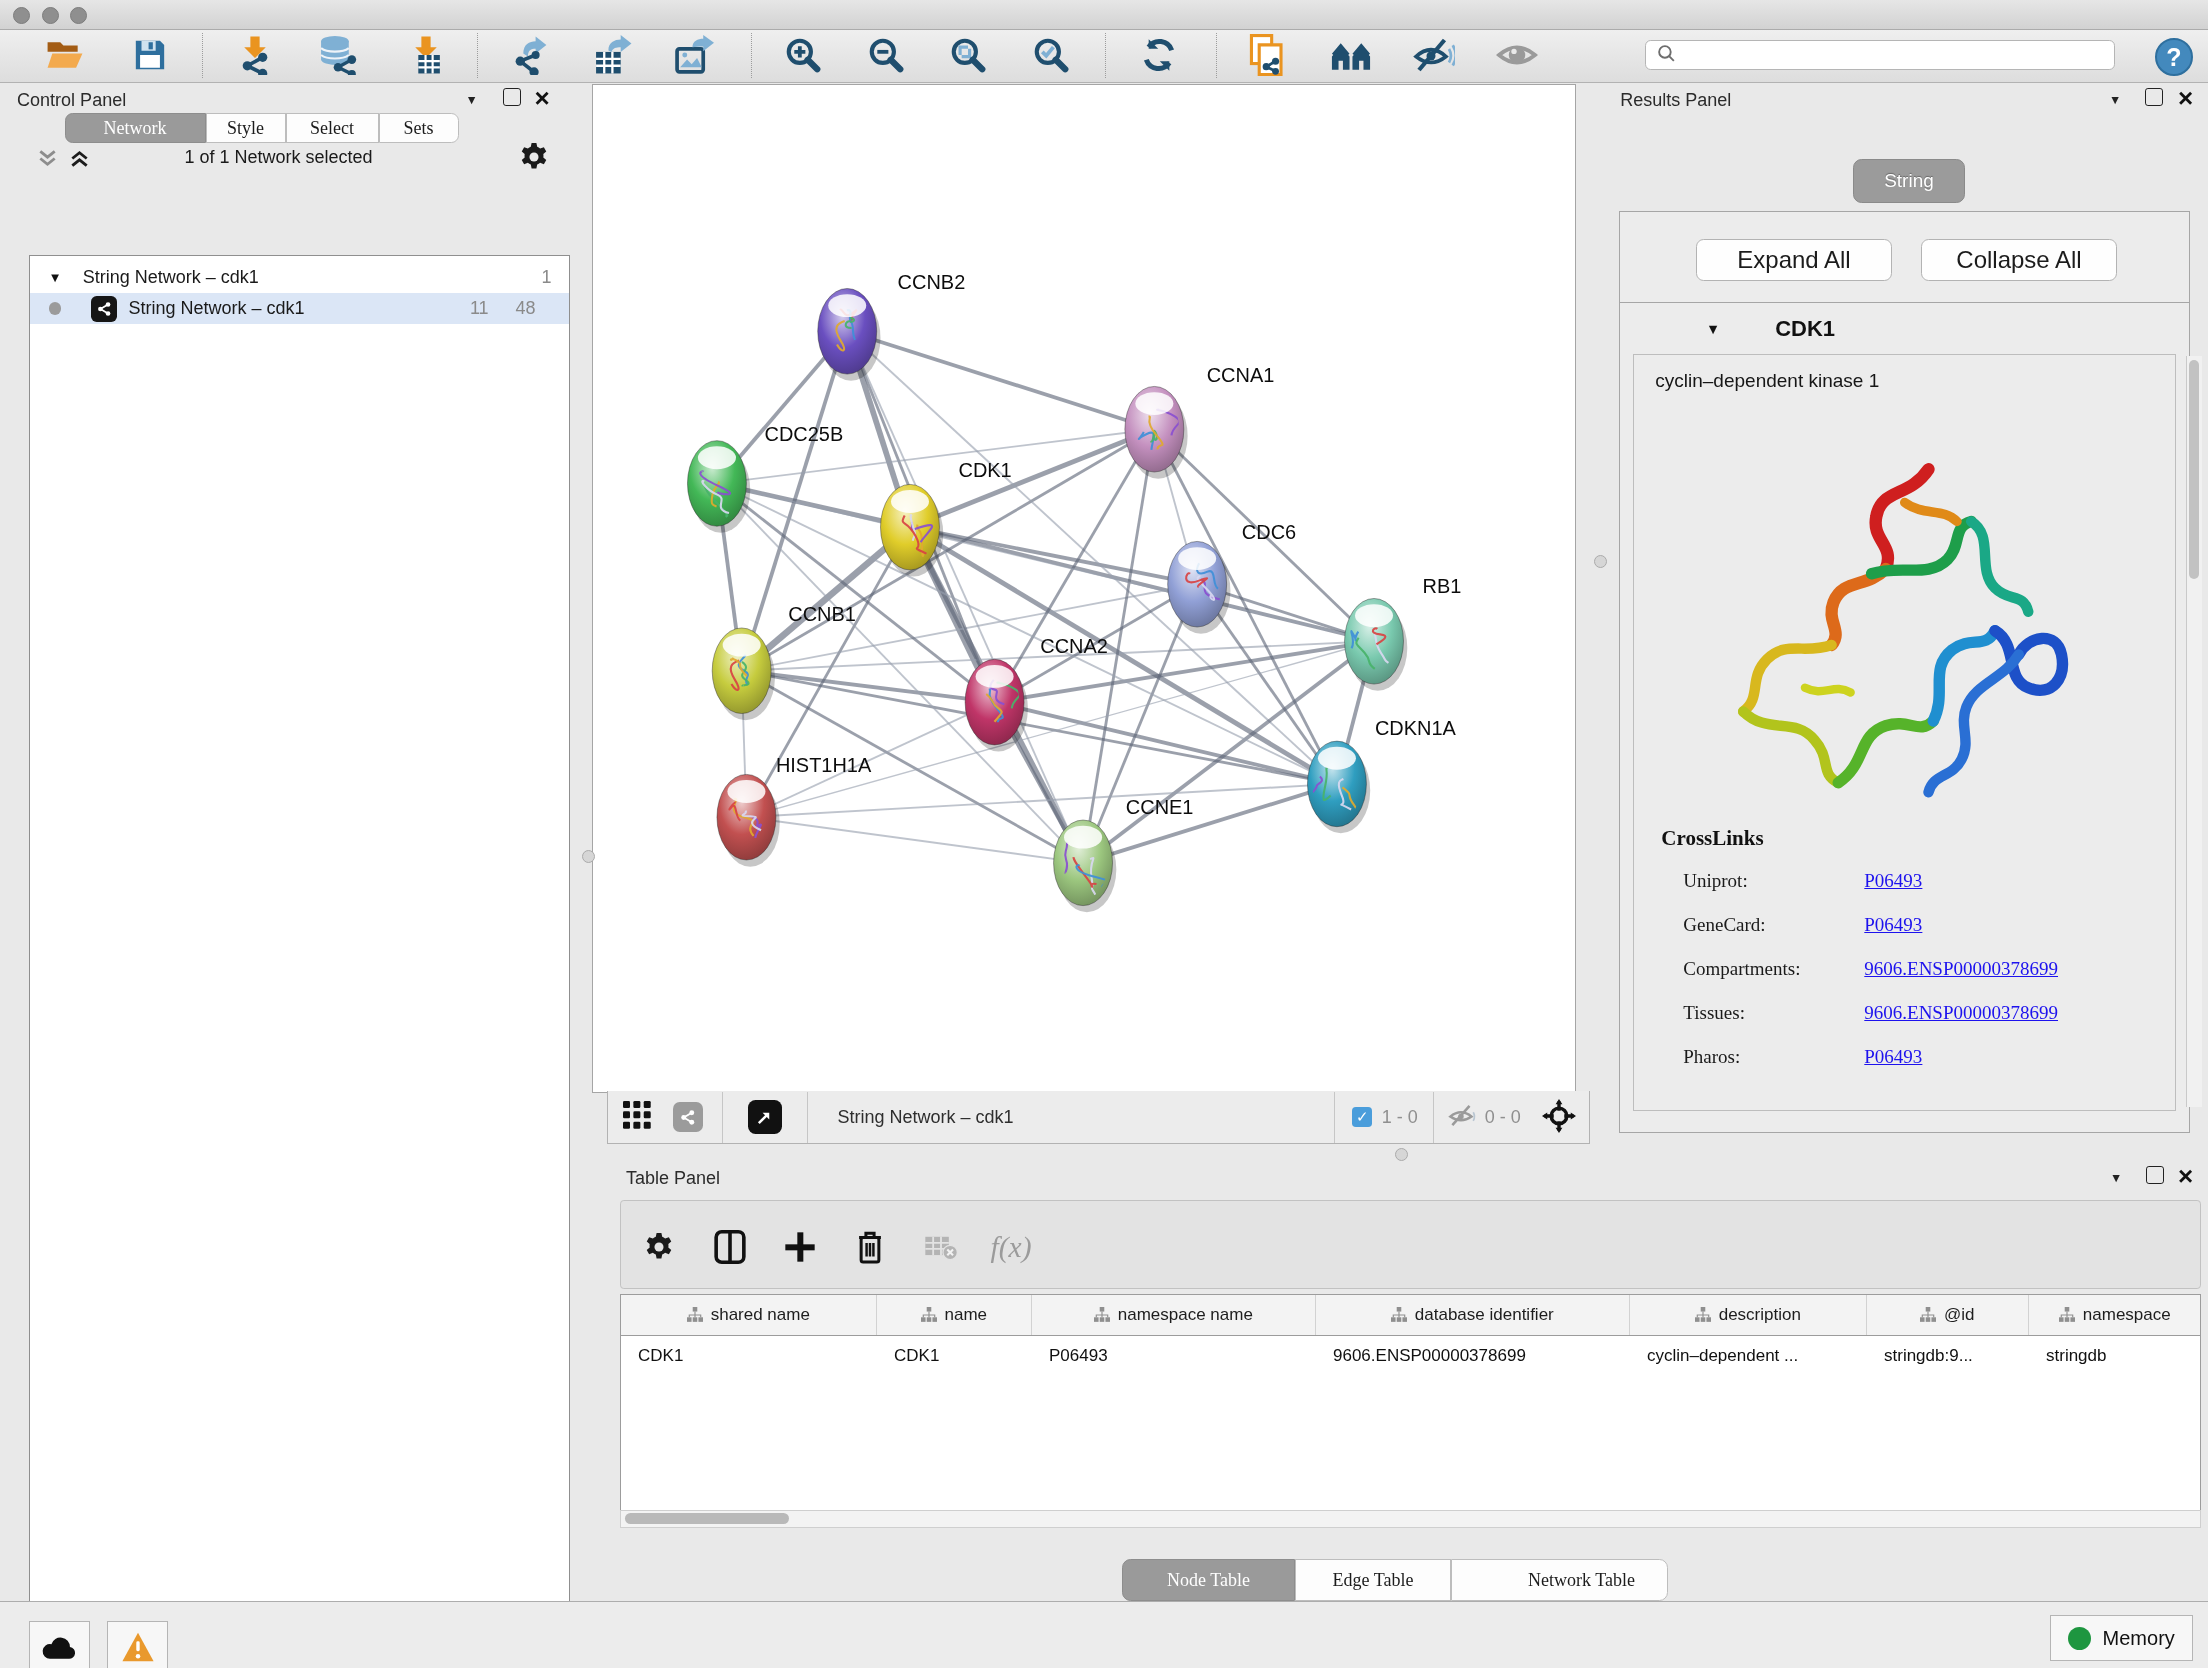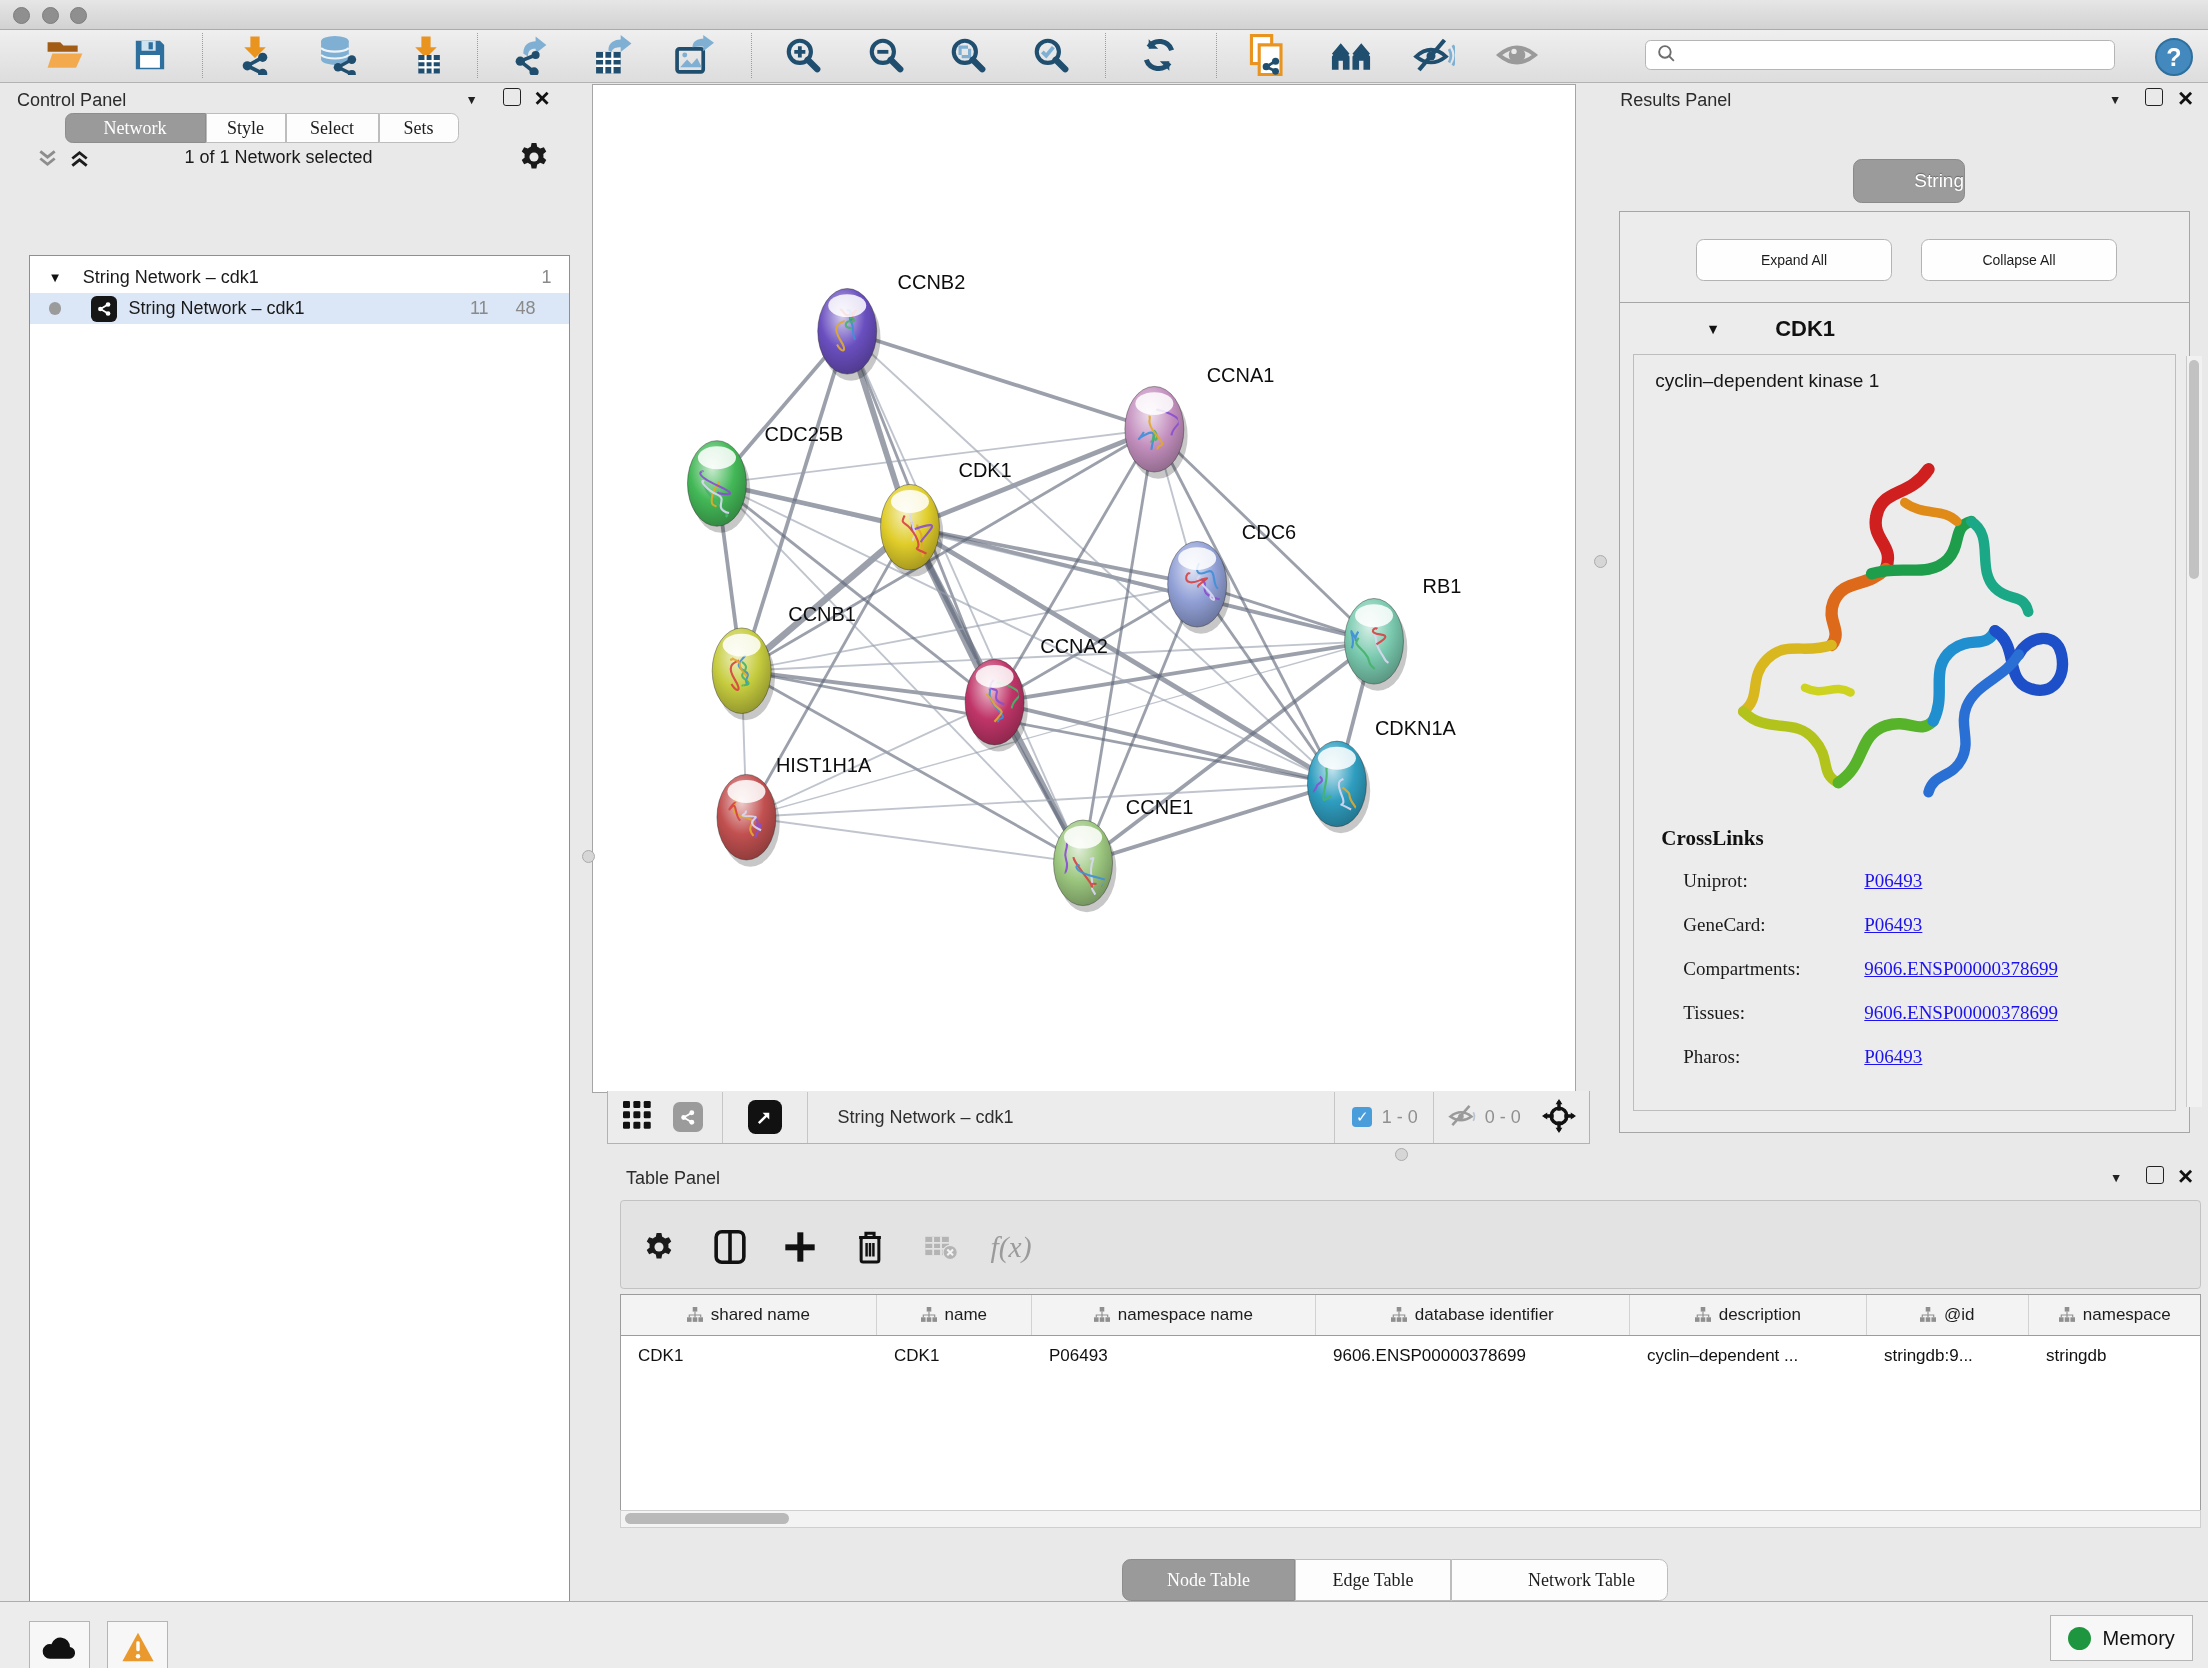--- a/index.html
+++ b/index.html
@@ -58,25 +58,25 @@
   .nt-sep{width:1px;height:51px;background:#c6c6c6;}
   .nt-text{font-size:18px;color:#2e2e2e;}
   .nt-gray{font-size:18px;color:#8f8f8f;}
   .checkbox{width:20px;height:20px;border-radius:3.8px;background:#4a9ddb;
     color:#fff;font-size:15px;display:flex;align-items:center;justify-content:center;}
   .splitter-dot{width:13.3px;height:13.3px;border-radius:50%;background:#d6d6d6;
     border:1px solid #ababab;box-sizing:border-box;}
   
   .string-tab{left:1853px;top:159px;width:110px;height:42px;background:#9b9b9b;
     border:1px solid #8a8a8a;border-radius:8.6px;color:#fff;font-size:19px;
-    display:flex;align-items:center;justify-content:flex-end;
+    display:flex;align-items:center;justify-content:center;
     text-shadow:0 -1px 1px rgba(0,0,0,.35);}
   .rp-box{position:absolute;border:1px solid #a6a6a6;background:#ececec;}
   .btn{background:#fefefe;border:1px solid #b3b3b3;border-radius:7.6px;
-    font-size:14px;color:#1c1c1c;display:flex;align-items:center;
+    font-size:24px;color:#1c1c1c;display:flex;align-items:center;
     justify-content:center;position:absolute;}
   .serif{font-family:"Liberation Serif",serif;}
   .xlink-label{font-size:19px;color:#1a1a1a;}
   .xlink-a{font-size:19px;color:#1d12ee;text-decoration:underline;}
   .rp-scroll{position:absolute;left:2186px;top:356px;width:15px;height:751px;
     background:#f1f1f1;border-left:1px solid #c9c9c9;}
   .rp-thumb{position:absolute;left:1.9px;top:3.8px;width:10.5px;height:219px;
     border-radius:5.7px;background:#c2c2c2;}
   
   .tbl-toolbar{left:620px;top:1200px;width:1581px;height:89px;background:#e3e3e3;

